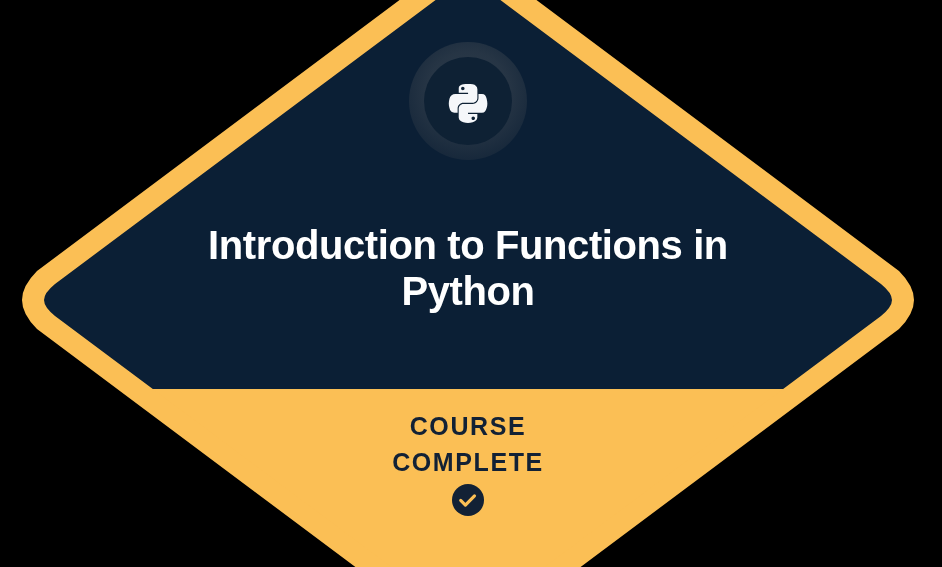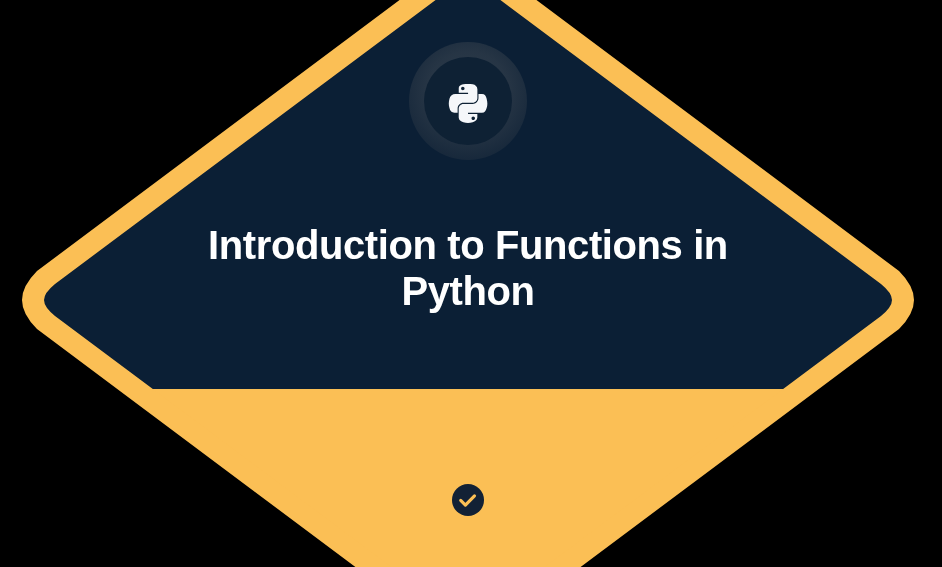--- a/index.html
+++ b/index.html
@@ -134,15 +134,17 @@
         <circle cx="468" cy="500" r="16" fill="#122135"></circle>
         <path d="M460.7 500.4 l4.7 4.8 l9.1 -9.4" fill="none" stroke="#FBBF55" stroke-width="3.1" stroke-linecap="round" stroke-linejoin="round"></path>
       </g>
     </g>
   </svg>
 
   <div id="overlay">
     <div id="course-title">Introduction to Functions in
 Python</div>
 
+    <div id="status-text">COURSE
+COMPLETE</div>
   </div>
 
 </div>
 
 </body></html>

